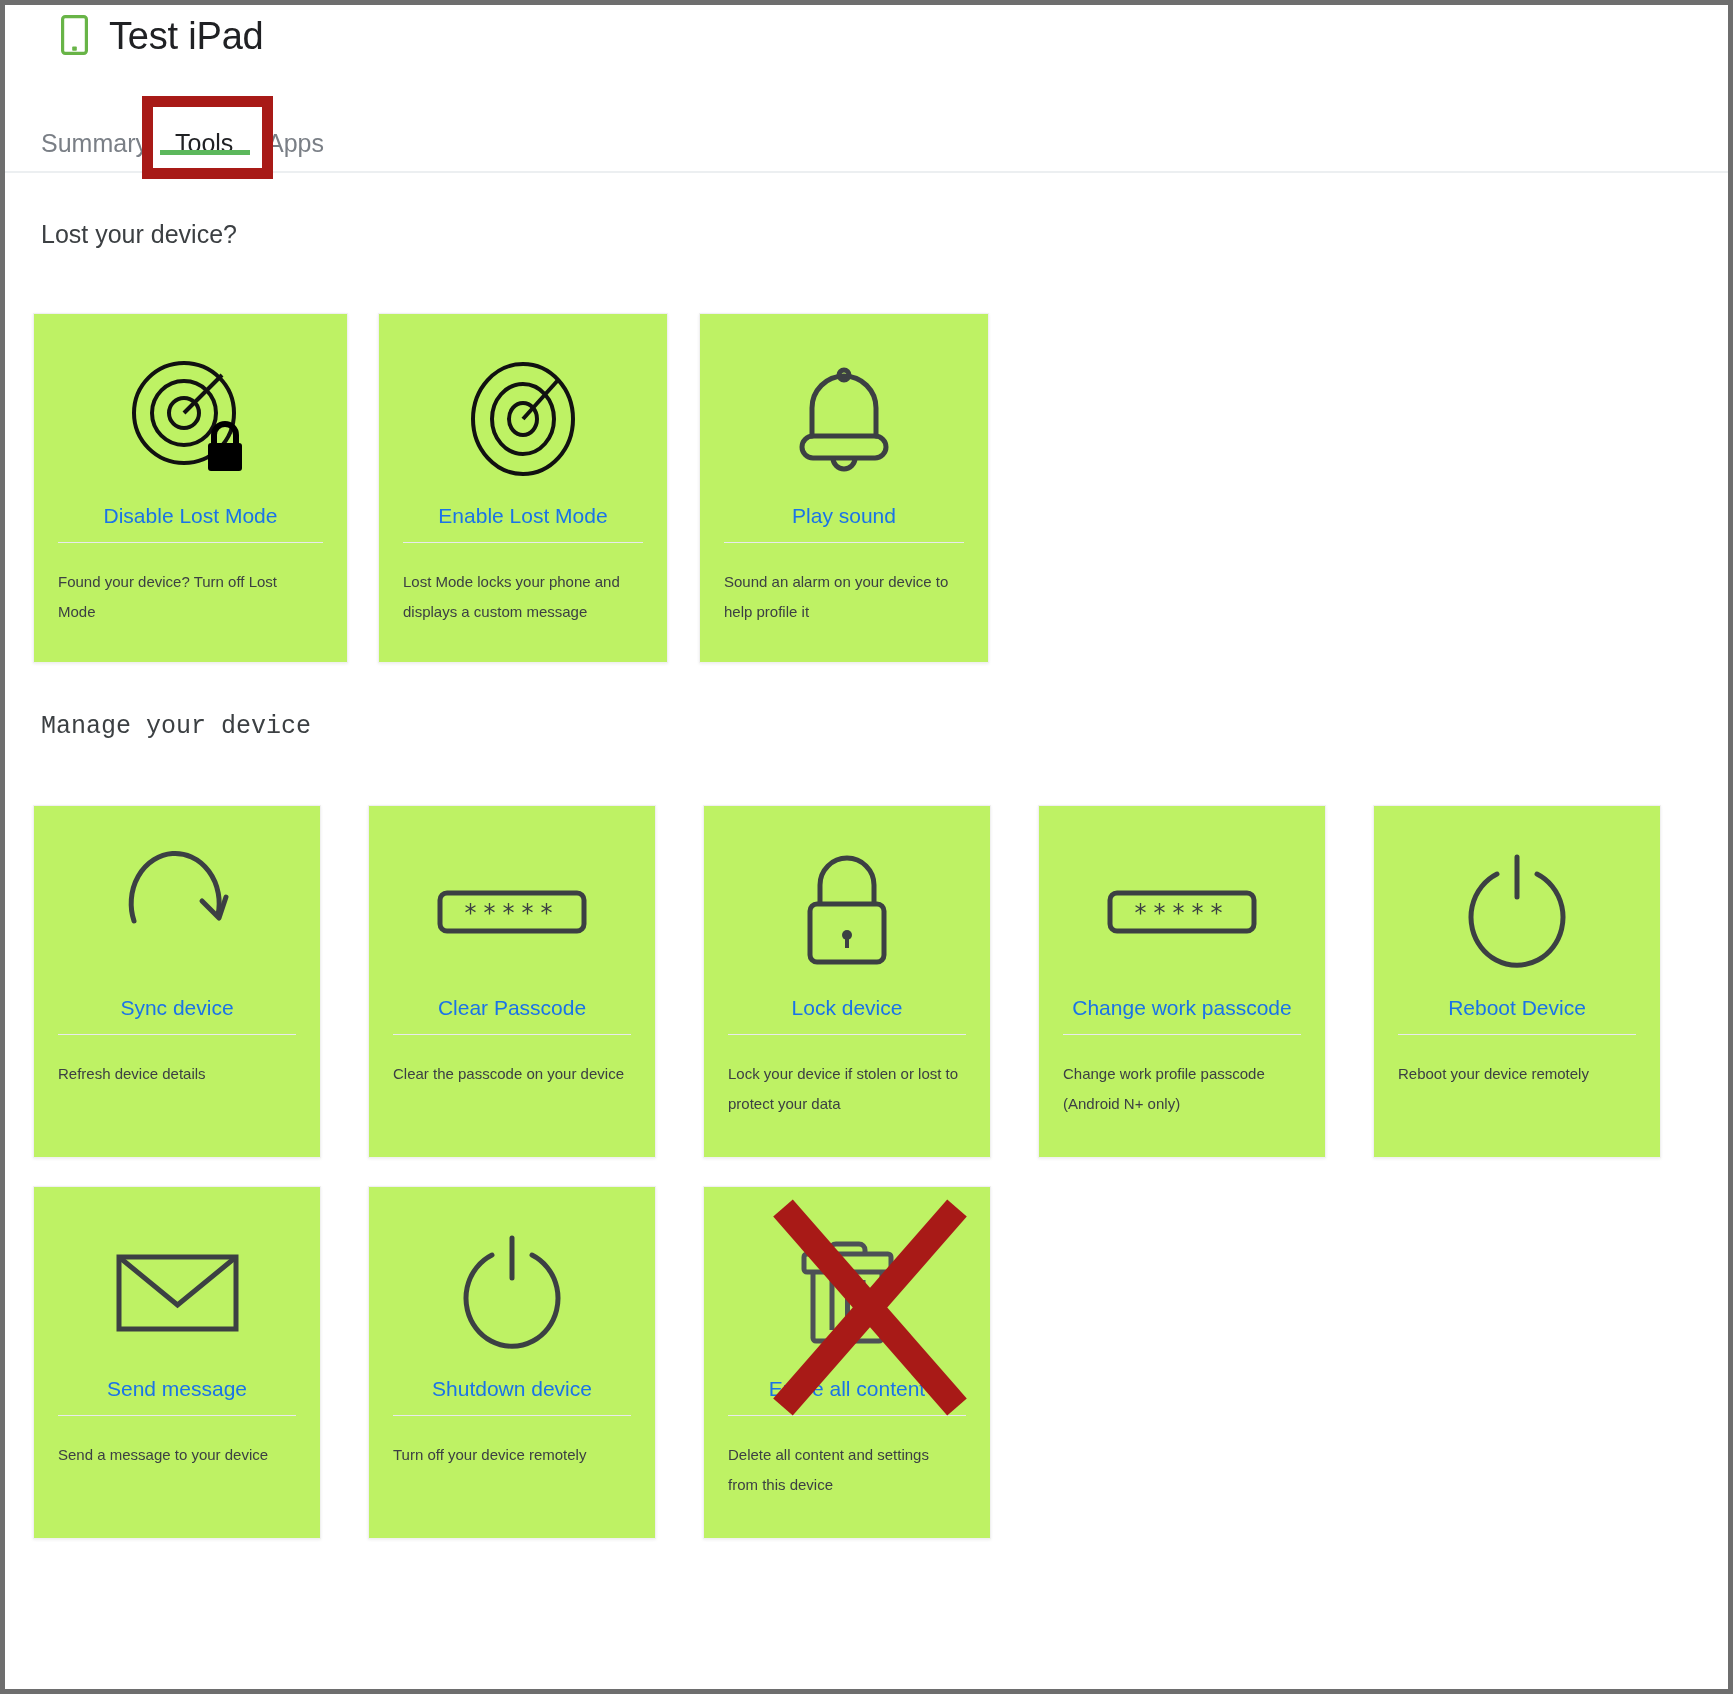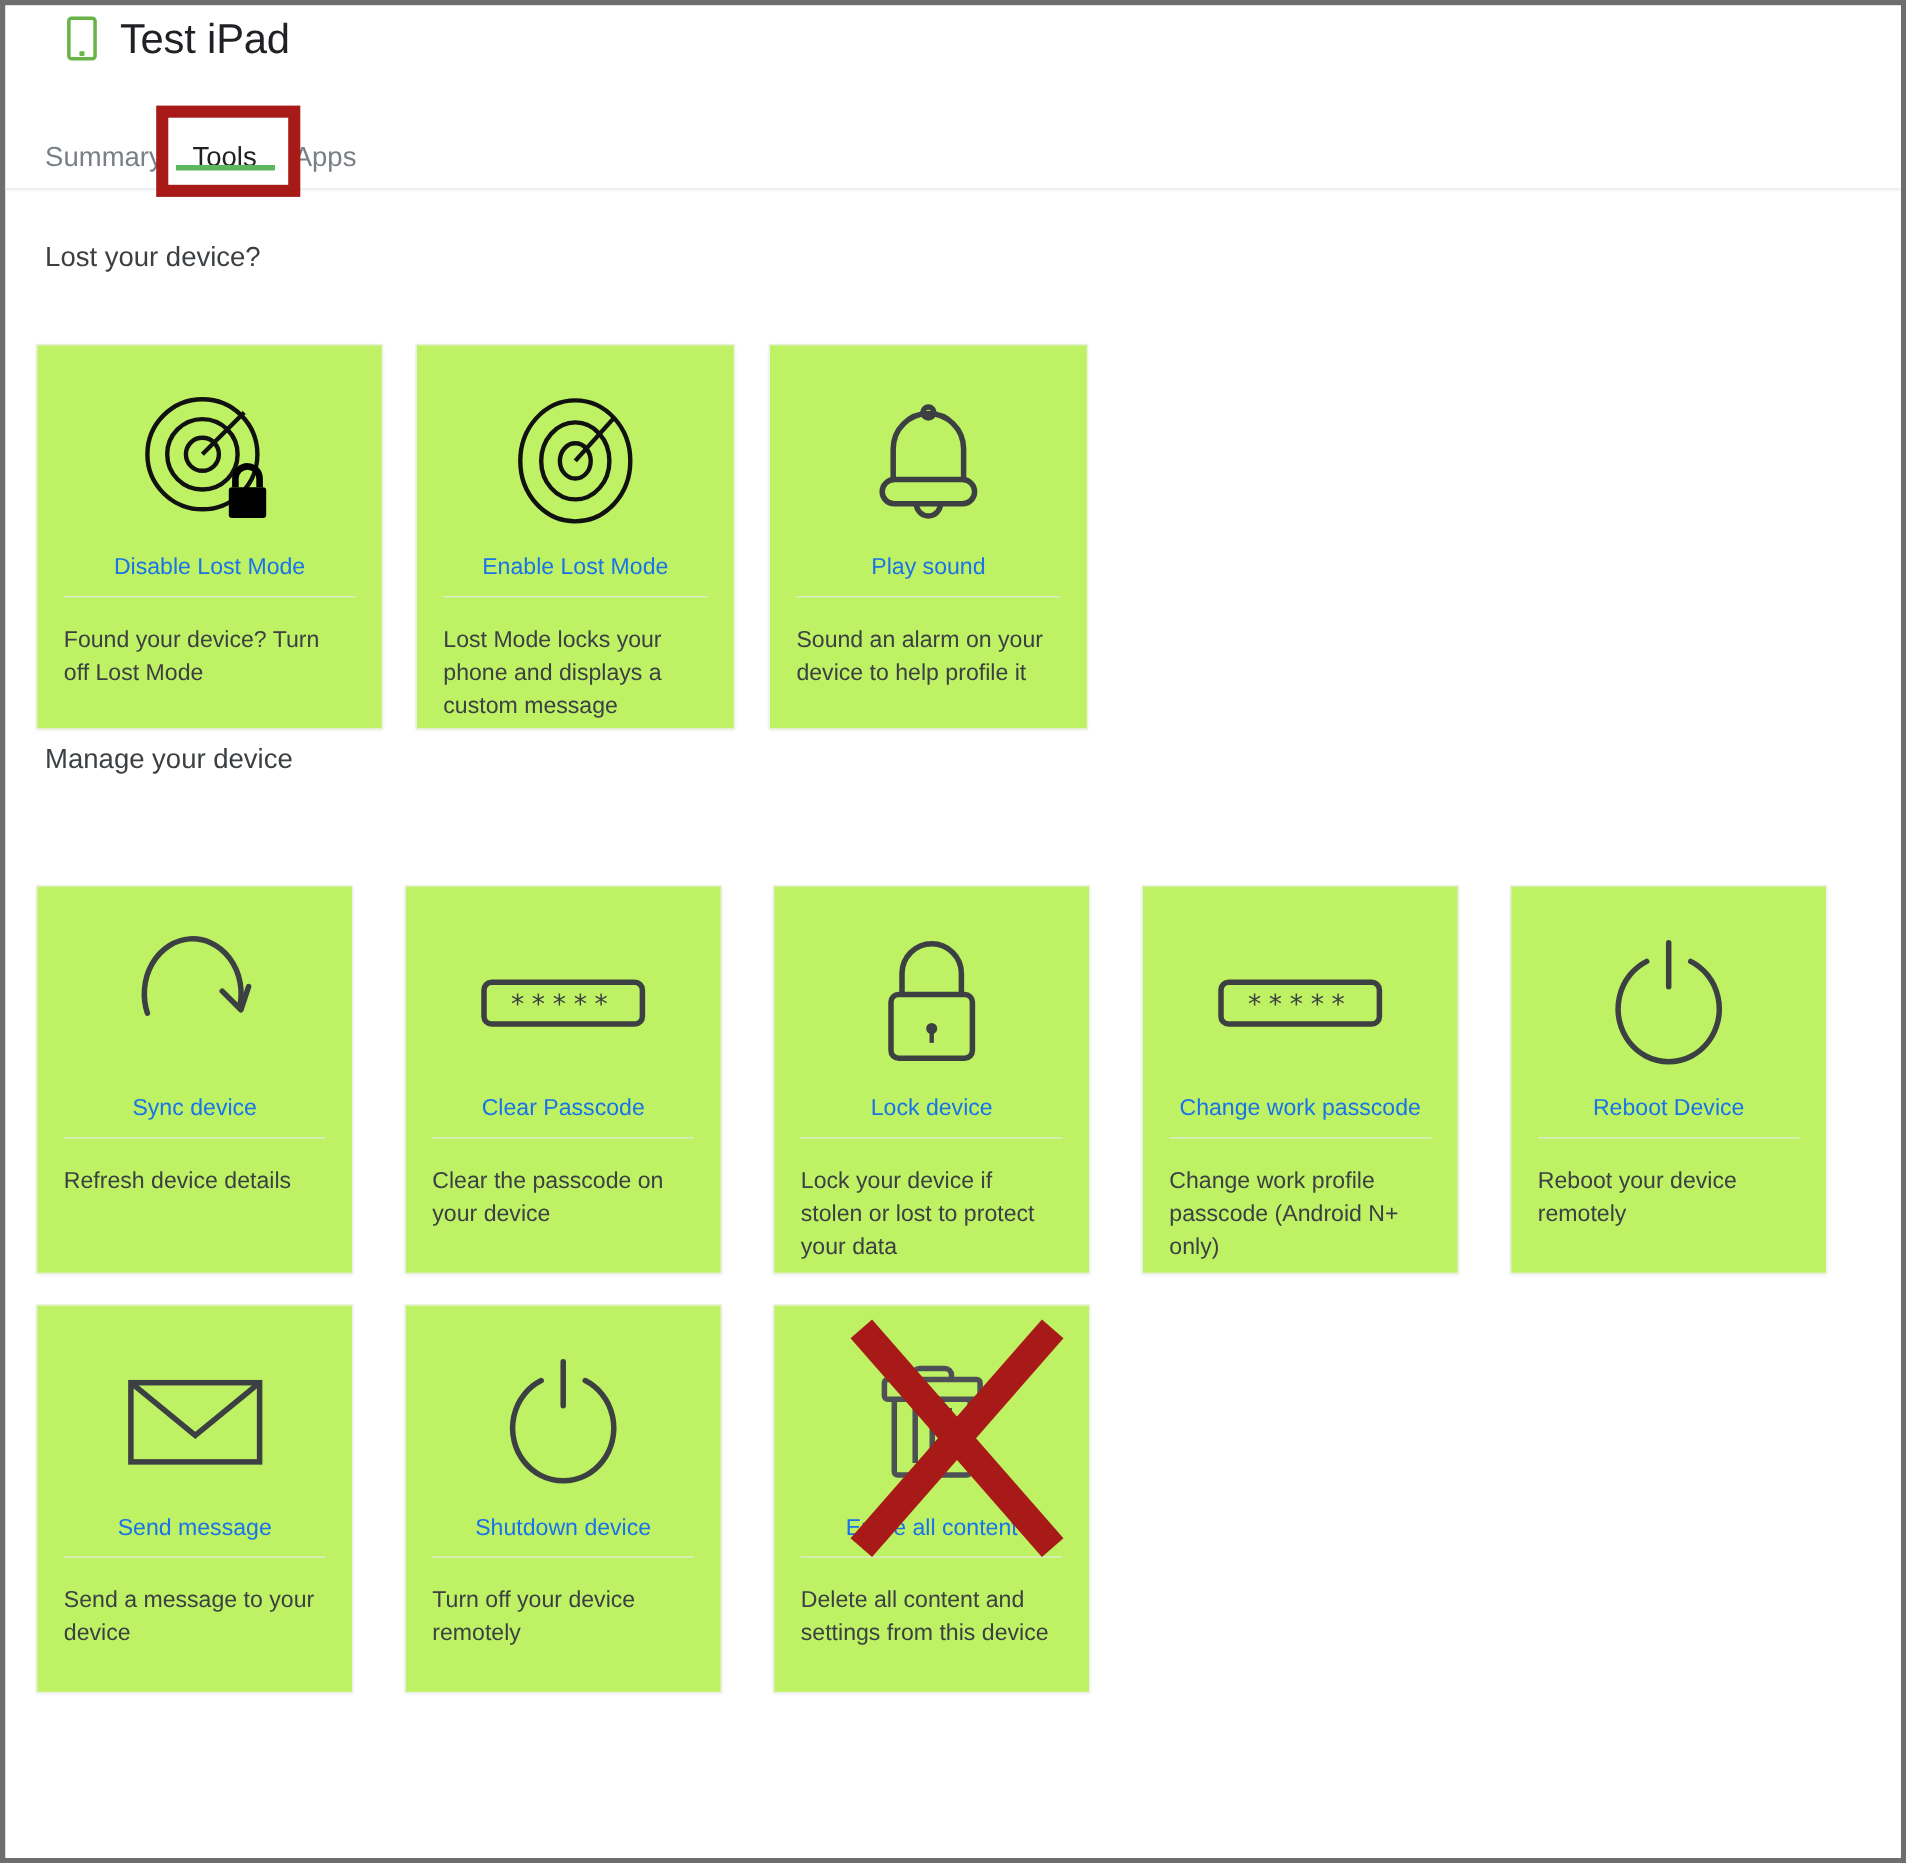--- a/index.html
+++ b/index.html
@@ -94,21 +94,21 @@
   
   .section-title {
     position: absolute;
     left: 36px;
     font-size: 25px;
     color: #3c4043;
     font-weight: 400;
     white-space: nowrap;
   }
   #section-lost-title { top: 215px; }
-  #section-manage-title { top: 671px; }
+  #section-manage-title { top: 707px; font-family: Liberation Mono, monospace; }
 
   
   .card {
     position: absolute;
     background: #bef264;
     border: 1px solid #f0f0f0;
     box-shadow: 0 1px 3px rgba(0,0,0,0.07);
   }
   .card-icon {
     position: absolute;
@@ -134,21 +134,21 @@
     position: absolute;
     left: 24px; right: 24px;
     top: 228px;
     height: 1px;
     background: #e8eaed;
   }
   .card-desc {
     position: absolute;
     left: 24px; right: 30px;
     top: 253px;
-    font-size: 21px;
+    font-size: 15px;
     line-height: 30px;
     color: #3c4043;
   }
 
   
   .row-lost { top: 308px; height: 350px; }
   .col-l1 { left: 28px;  width: 315px; }
   .col-l2 { left: 373px; width: 290px; }
   .col-l3 { left: 694px; width: 290px; }
 

